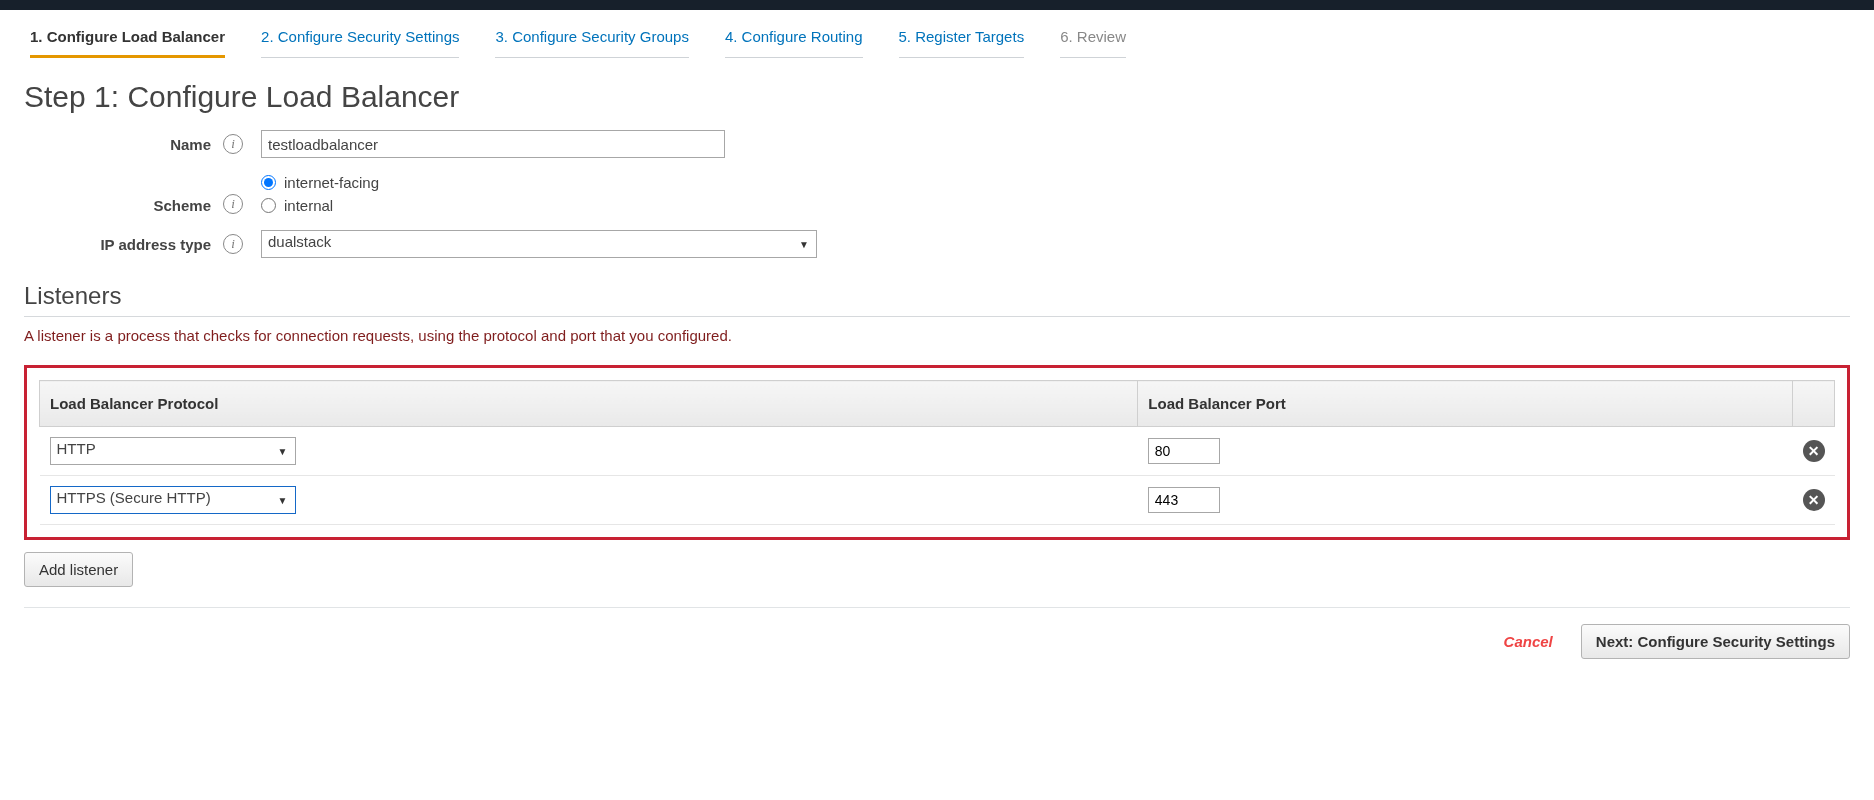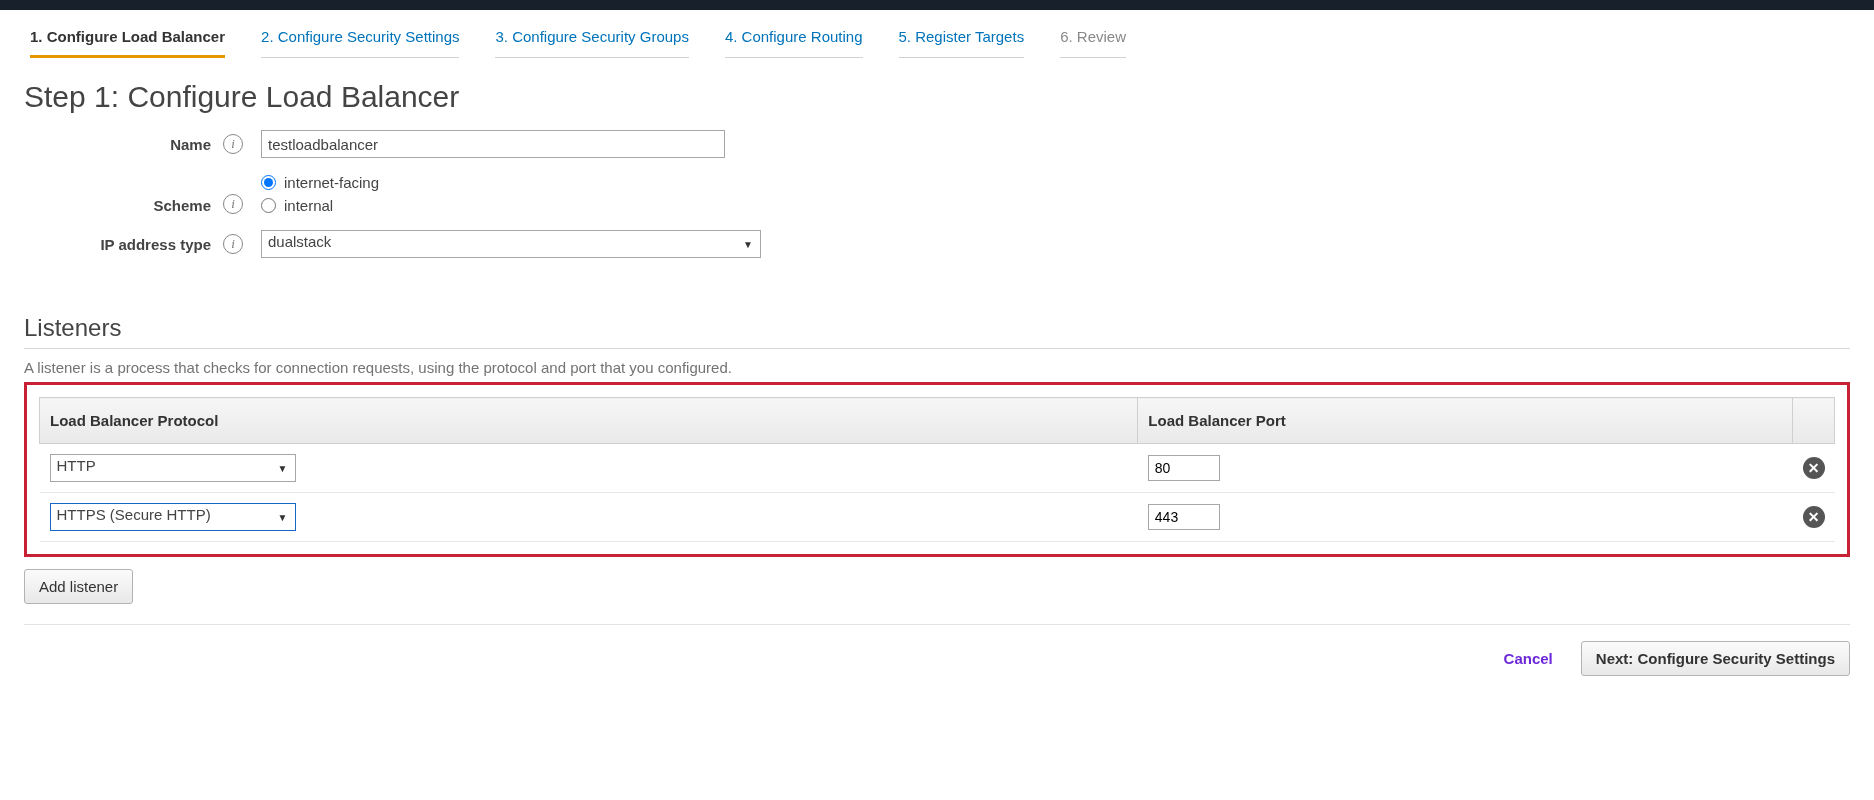--- a/index.html
+++ b/index.html
@@ -8,50 +8,50 @@
   .content { padding: 0 24px 40px 24px; }
   
   
   .wizard-nav { display: flex; gap: 36px; padding: 12px 0 0 6px; }
   .wizard-tab { color: #0073bb; font-size: 15px; padding: 6px 0 10px 0; border-bottom: 1px solid #cfd3d7; white-space: nowrap; cursor:pointer; }
   .wizard-tab.active { color: #333; font-weight: bold; border-bottom: 3px solid #e59700; }
   .wizard-tab.disabled { color: #888; cursor:default; }
   
   
   h1.step-title { font-size: 30px; font-weight: 400; color: #444; margin: 22px 0 14px 0; }
-  h2.section-title { font-size: 24px; font-weight: 400; color: #444; margin: 56px 0 4px 0; }
+  h2.section-title { font-size: 24px; font-weight: 400; color: #444; margin: 24px 0 4px 0; }
   .section-divider { border: none; border-top: 1px solid #d6d9dc; margin: 6px 0 10px 0; }
-  .section-desc { font-size: 15px; color: #737373; margin-bottom: 6px; }
+  .section-desc { font-size: 15px; color: #7f1d1d; margin-bottom: 21px; }
   
   
   .form-row { display: flex; align-items: center; margin: 16px 0; }
   .form-label { width: 195px; text-align: right; font-weight: bold; color: #444; font-size: 15px; padding-right: 8px; }
   .info-icon { display:inline-flex; align-items:center; justify-content:center; width:20px; height:20px; border:1.5px solid #888; border-radius:50%; color:#777; font-family: Georgia, serif; font-style: italic; font-size:13px; margin: 0 18px 0 4px; user-select:none; }
   .text-input { width: 464px; height: 28px; border: 1px solid #a7a7a7; padding: 2px 6px; font-size: 15px; color:#444; }
   .select-wrap { position: relative; display:inline-block; }
-  .select-box { width: 500px; height: 28px; border: 1px solid #a7a7a7; background:#fff; padding: 2px 6px; font-size: 15px; color:#444; appearance:none; -webkit-appearance:none; cursor:pointer; }
+  .select-box { width: 556px; height: 28px; border: 1px solid #a7a7a7; background:#fff; padding: 2px 6px; font-size: 15px; color:#444; appearance:none; -webkit-appearance:none; cursor:pointer; }
   .select-box.small { width: 246px; }
   .select-caret { position:absolute; right:8px; top:50%; transform:translateY(-50%); pointer-events:none; font-size:10px; color:#333; }
   .radio-group { display:flex; flex-direction:column; gap:6px; }
   .radio-line { display:flex; align-items:center; gap:8px; font-size:15px; color:#444; }
   input[type=radio] { width:15px; height:15px; }
   
   
   .highlight-box { border: 3px solid #c82133; padding:12px; }
   table.listeners { width: 100%; border-collapse: collapse; }
   table.listeners th { text-align:left; font-weight:bold; font-size:15px; color:#333; background: linear-gradient(#f6f6f6,#e9e9e9); border: 1px solid #cfcfcf; padding: 14px 10px; }
   table.listeners td { padding: 10px 10px; border-bottom: 1px solid #e6e6e6; vertical-align: middle; }
   .port-input { width: 72px; height: 26px; border:1px solid #a7a7a7; padding:2px 6px; font-size:14px; }
   .row-remove { width:22px; height:22px; border-radius:50%; background:#555; color:#fff; display:inline-flex; align-items:center; justify-content:center; font-weight:bold; font-size:14px; cursor:pointer; border:none; }
   .protocol-cell-select.active { border: 1px solid #1468c7; }
   
   
   .btn { display:inline-block; padding: 8px 14px; font-size:15px; border:1px solid #b3b3b3; border-radius:3px; background: linear-gradient(#fbfbfb,#e8e8e8); color:#333; cursor:pointer; }
   .btn.primary { font-weight:bold; }
-  .link-btn { color:#6d28d9; font-weight:bold; font-size:15px; background:none; border:none; cursor:pointer; padding:8px 14px; }
+  .link-btn { color:#ef4444; font-weight:bold; font-size:15px; background:none; border:none; cursor:pointer; padding:8px 14px;font-style:italic; }
   .footer-actions { display:flex; justify-content:flex-end; align-items:center; gap:14px; margin-top: 20px; border-top:1px solid #e1e4e6; padding-top:16px; }
   .add-listener-row { margin-top: 12px; }
   .col-del { width: 40px; text-align:center; }
 </style>
 </head>
 <body>
 
 <div class="topbar"></div>
 
 <div class="content">

